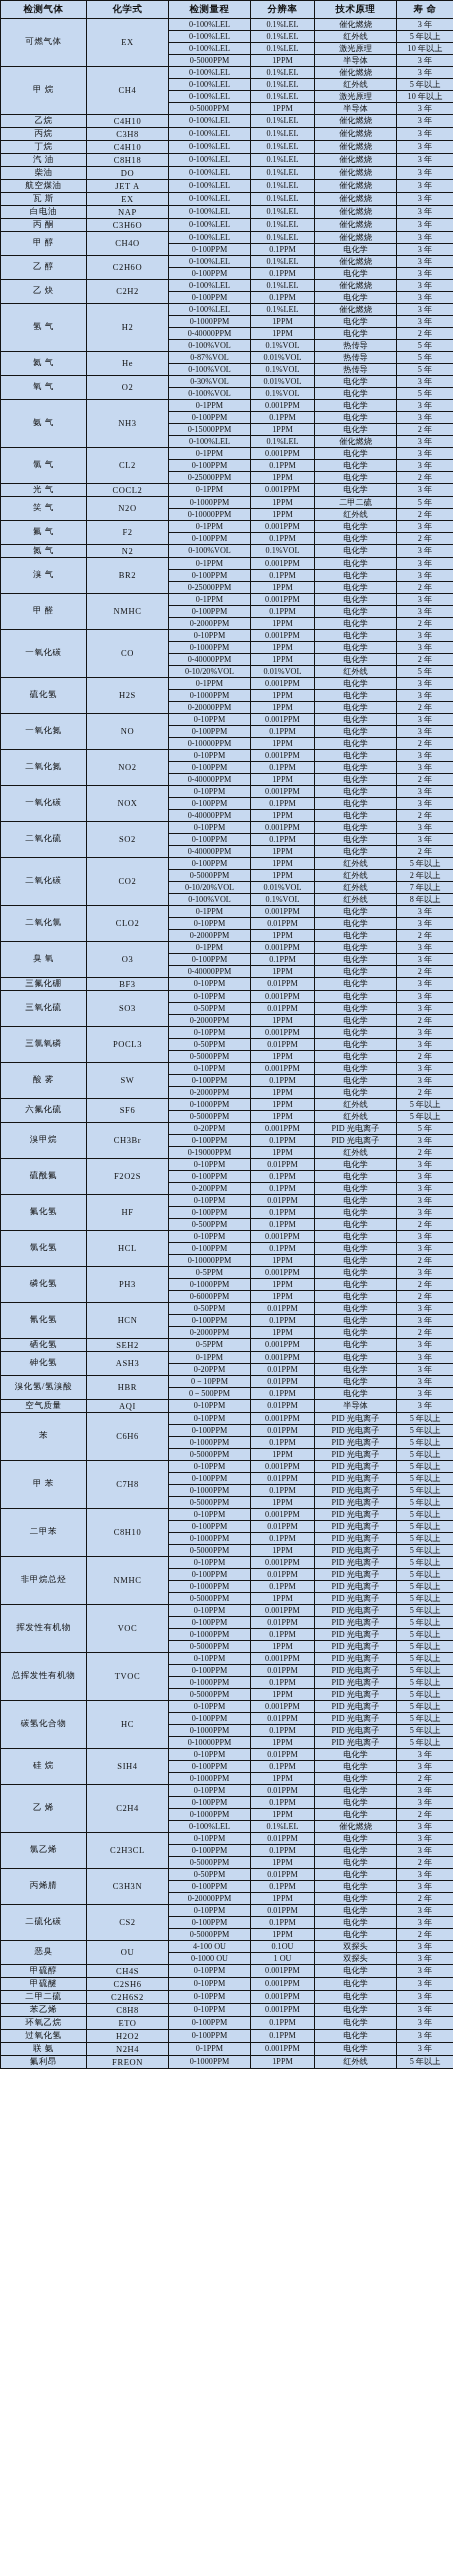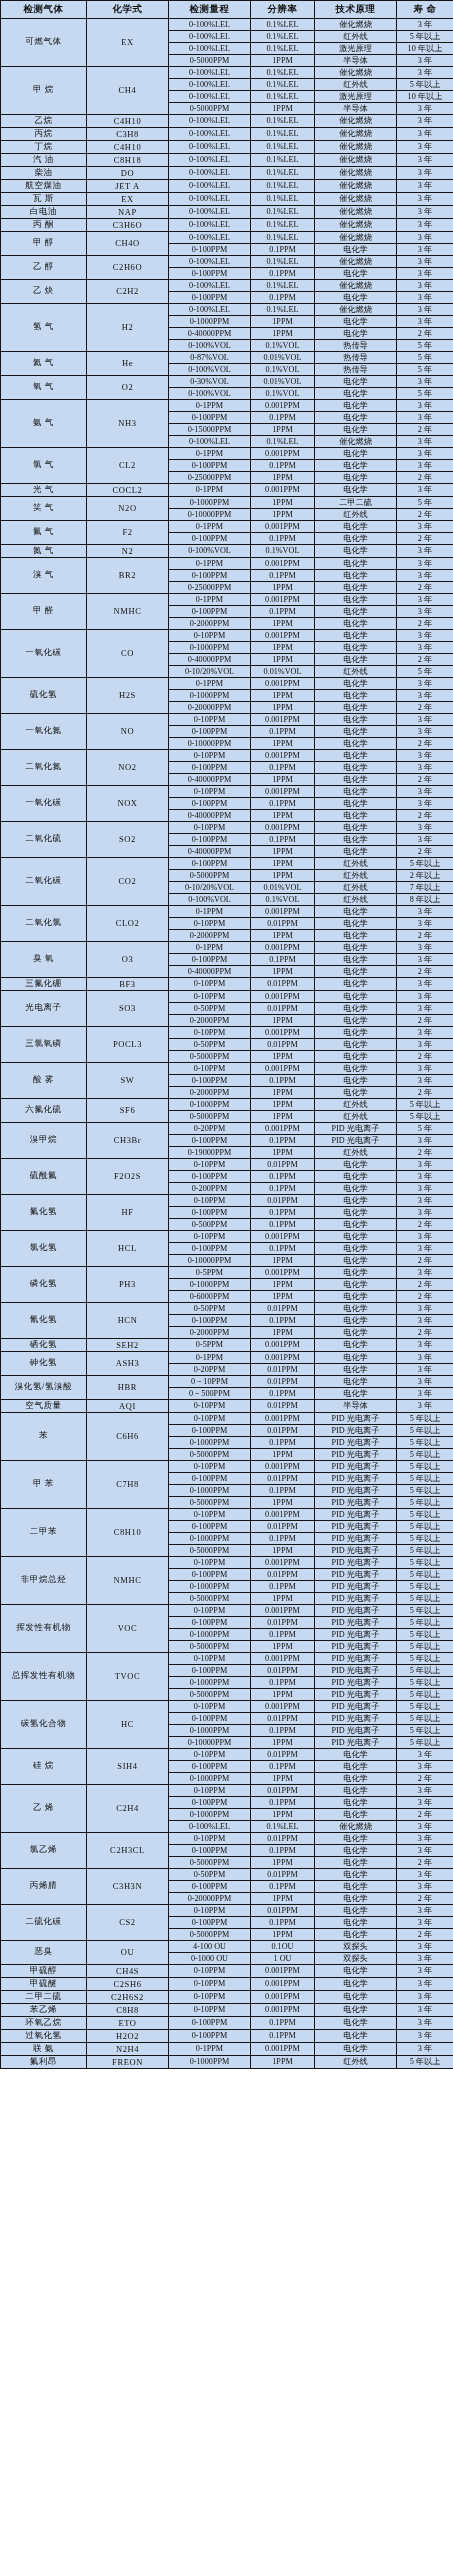--- a/index.html
+++ b/index.html
@@ -614,21 +614,21 @@
       </tr>
       <tr class="grp">
         <td rowspan="1" class="gas">三氟化硼</td>
         <td rowspan="1" class="formula">BF3</td>
         <td>0-10PPM</td>
         <td>0.01PPM</td>
         <td>电化学</td>
         <td>3 年</td>
       </tr>
       <tr class="grp">
-        <td rowspan="3" class="gas">光电离子</td>
+        <td rowspan="3" class="gas">三氧化硫</td>
         <td rowspan="3" class="formula">SO3</td>
         <td>0-10PPM</td>
         <td>0.001PPM</td>
         <td>电化学</td>
         <td>3 年</td>
       </tr>
       <tr>
         <td>0-50PPM</td>
         <td>0.01PPM</td>
         <td>电化学</td>

